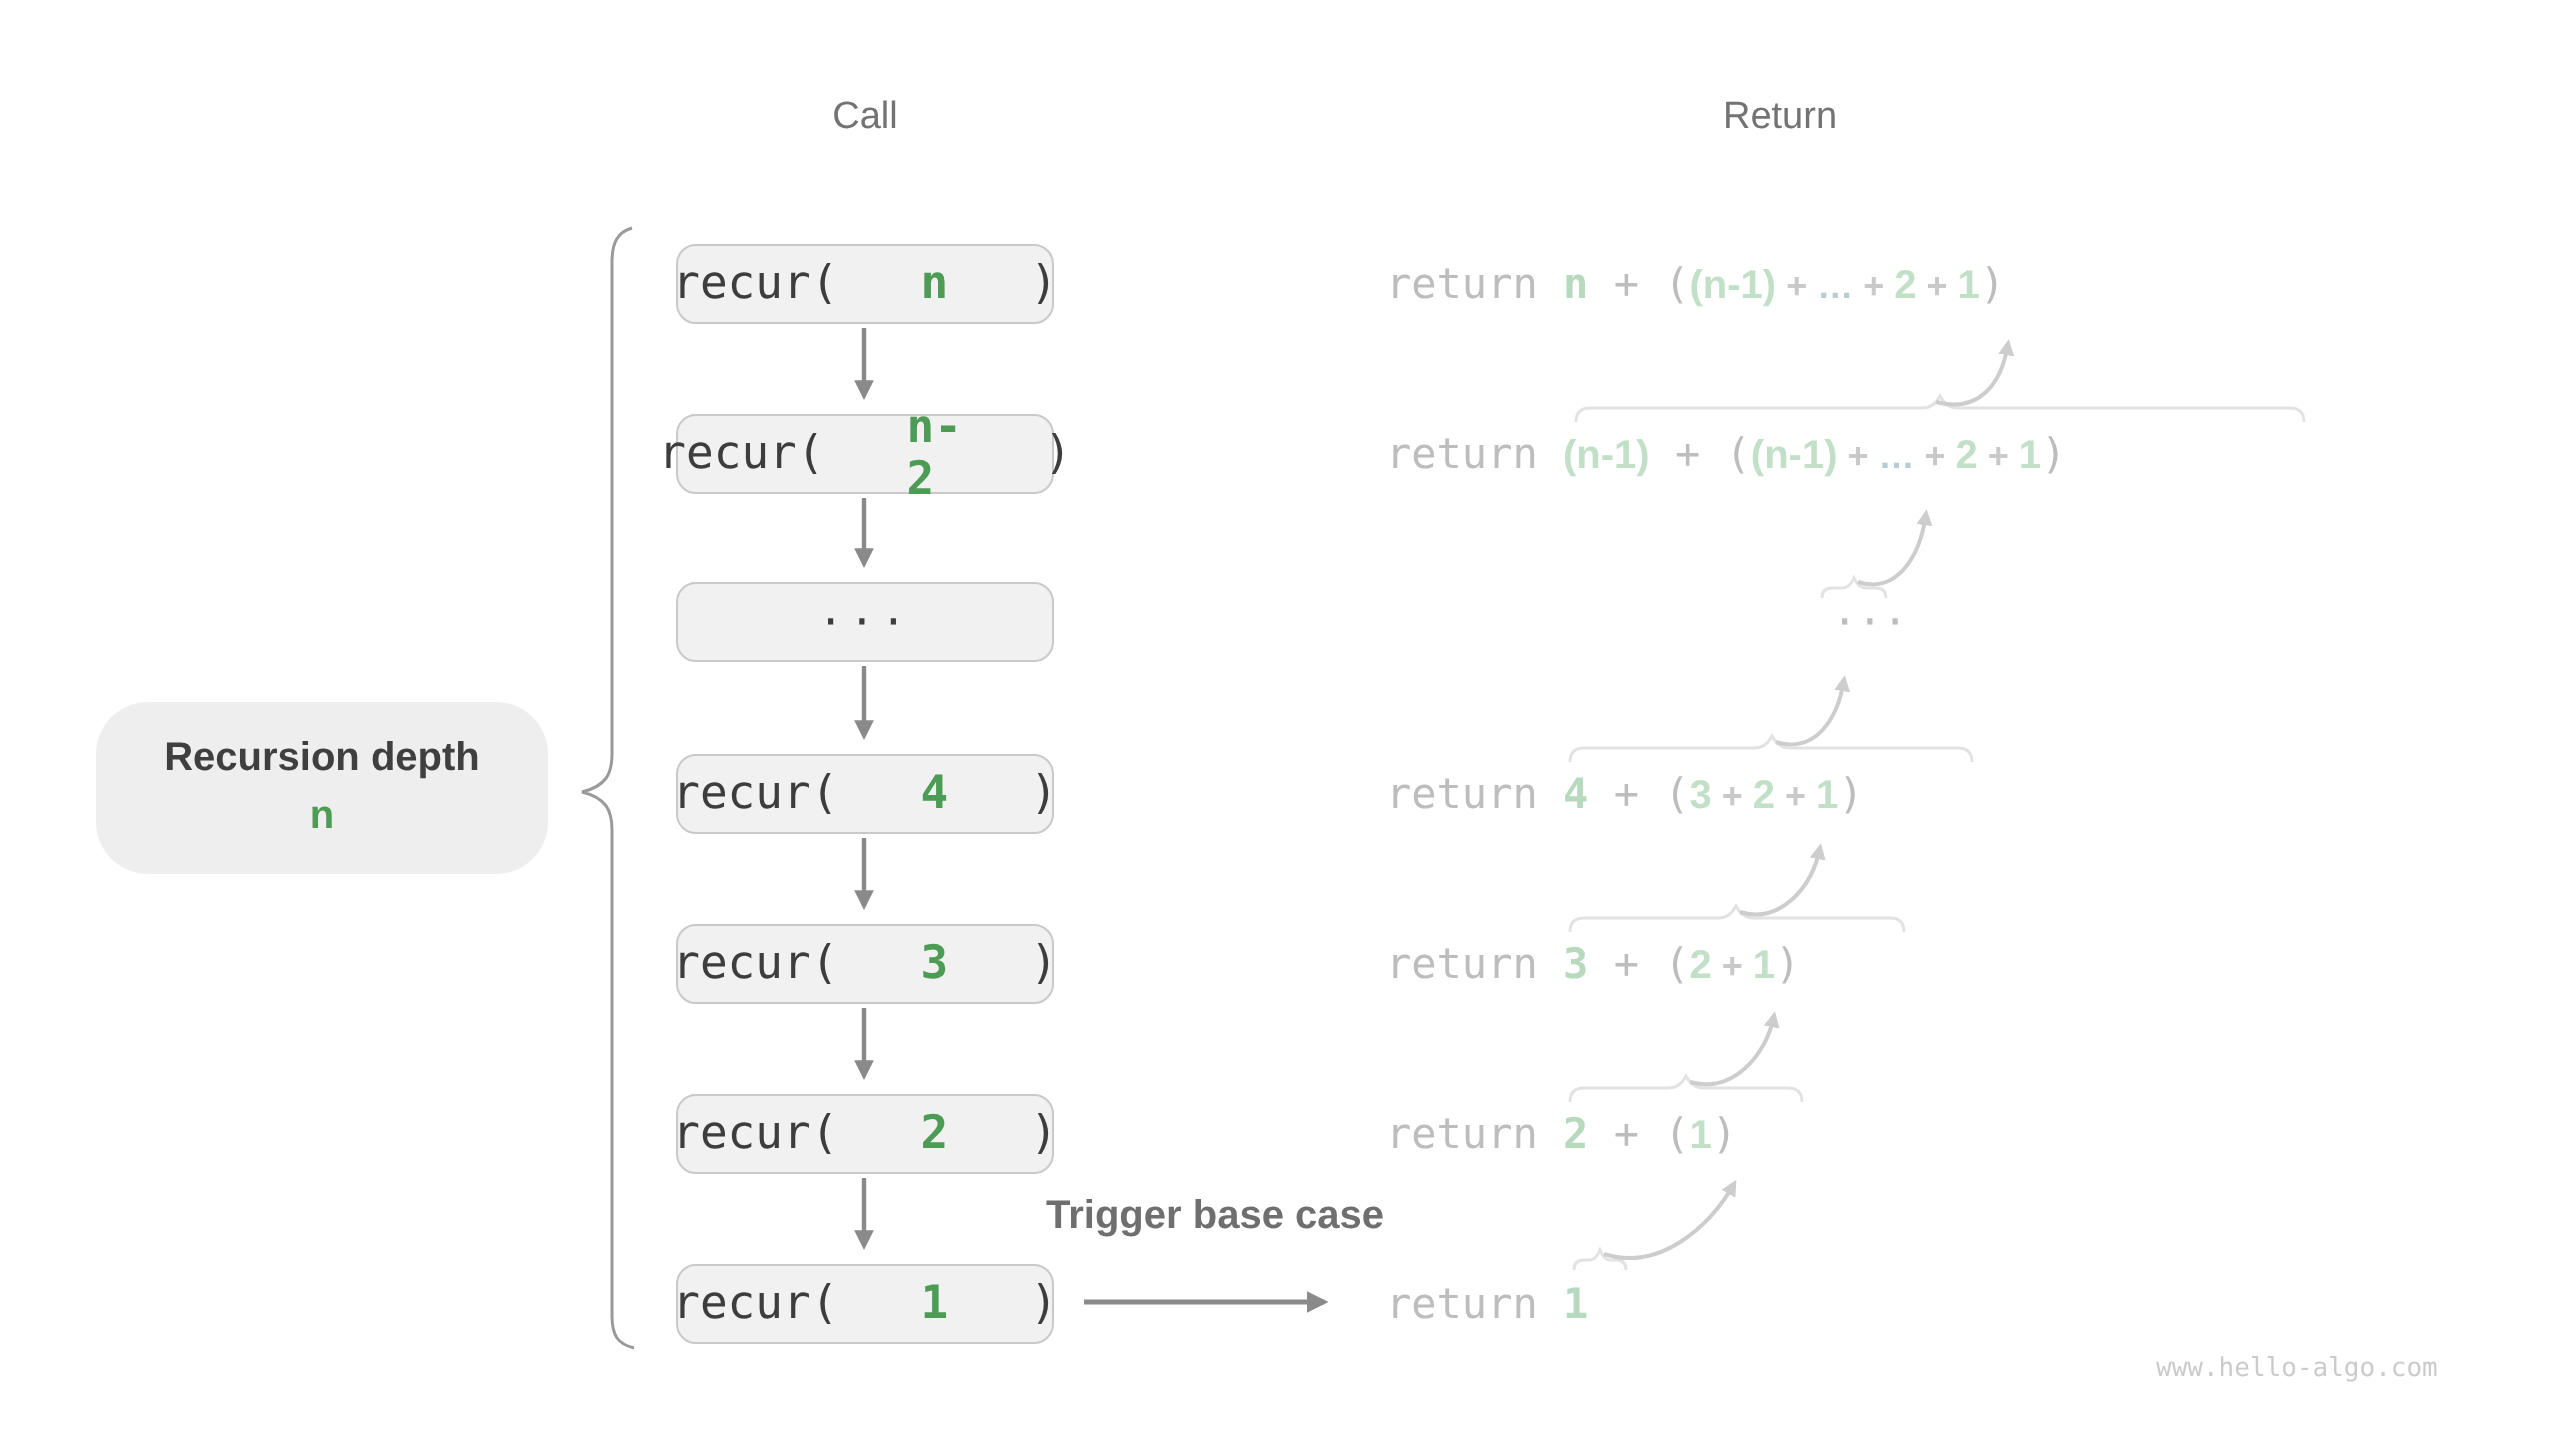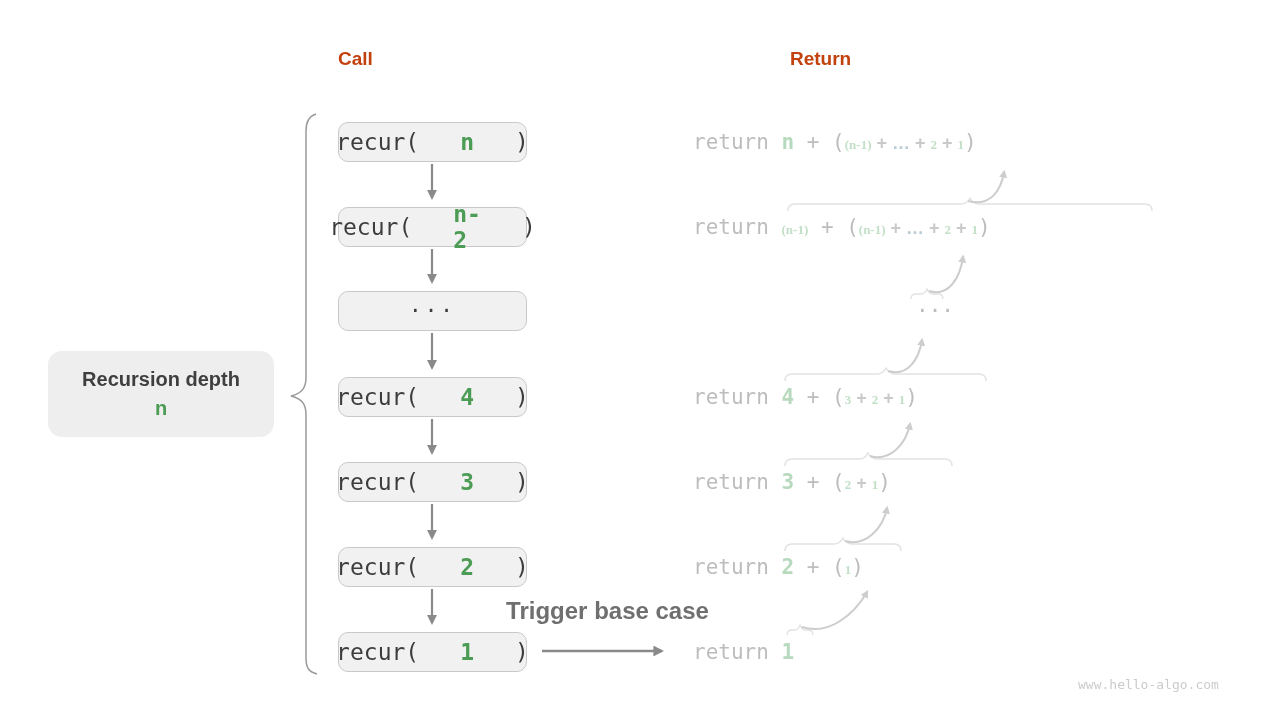--- a/index.html
+++ b/index.html
@@ -1,44 +1,44 @@
 <!DOCTYPE html>
 <html><head>
 <meta charset="utf-8">
 <style>
   html,body{margin:0;padding:0;background:#ffffff;}
   #stage{position:relative;width:1280px;height:720px;background:#ffffff;overflow:hidden;
          font-family:"Liberation Sans",sans-serif;}
   #connectors{position:absolute;left:0;top:0;width:1280px;height:720px;}
 
-  .col-header{position:absolute;top:48px;font-weight:bold;font-size:19px;color:#c2410c;text-align:left;}
+  .col-header{position:absolute;top:48px;font-weight:normal;font-size:19px;color:#737373;text-align:center;}
   #call-header{left:338px;width:189px;}
   #return-header{left:790px;width:200px;}
 
   .call-box{position:absolute;left:338px;width:187px;height:38px;background:#f1f1f1;
             border:1px solid #c9c9c9;border-radius:10px;display:flex;align-items:center;justify-content:center;
             font-family:"DejaVu Sans Mono",monospace;font-size:23px;color:#3d3d3d;gap:41px;}
   .call-box .val{font-weight:bold;color:#4c9c55;}
   .call-box .dots{letter-spacing:3px;font-size:21px;}
 
   .return-row{position:absolute;height:30px;line-height:30px;white-space:nowrap;
               font-family:"DejaVu Sans Mono",monospace;font-size:21px;}
   .mg{font-family:"DejaVu Sans Mono",monospace;font-size:21px;color:#bdbdbd;}
   .gv{font-family:"DejaVu Sans Mono",monospace;font-size:21px;font-weight:bold;color:#b7dabe;}
-  .sg{font-family:Liberation Serif, serif;font-size:13px;font-weight:bold;color:#c2e0c7;}
+  .sg{font-family:Liberation Sans, sans-serif;font-size:20px;font-weight:bold;color:#c2e0c7;}
   .sp{font-family:"Liberation Sans",sans-serif;font-size:18px;font-weight:bold;color:#c9c9c9;}
   .se{font-family:"Liberation Sans",sans-serif;font-size:18px;font-weight:bold;color:#b9ccd5;}
 
   #depth-box{position:absolute;left:48px;top:351px;width:226px;height:86px;background:#eeeeee;
-             border-radius:14px;display:flex;flex-direction:column;align-items:center;justify-content:center;gap:6px;}
+             border-radius:26px;display:flex;flex-direction:column;align-items:center;justify-content:center;gap:6px;}
   #depth-title{font-weight:bold;font-size:20px;color:#3f3f3f;}
   #depth-value{font-weight:bold;font-size:20px;color:#4c9c55;}
 
   #trigger-label{position:absolute;left:500px;top:597px;width:215px;text-align:center;
-                 font-weight:bold;font-size:24px;color:#6f6f6f;}
+                 font-weight:bold;font-size:20px;color:#6f6f6f;}
 
   #watermark{position:absolute;left:1078px;top:677px;font-family:"DejaVu Sans Mono",monospace;
              font-size:13px;color:#cbcbcb;}
 </style>
 </head>
 <body>
 
 <div id="stage">
 
   <svg id="connectors" viewBox="0 0 1280 720" xmlns="http://www.w3.org/2000/svg">

